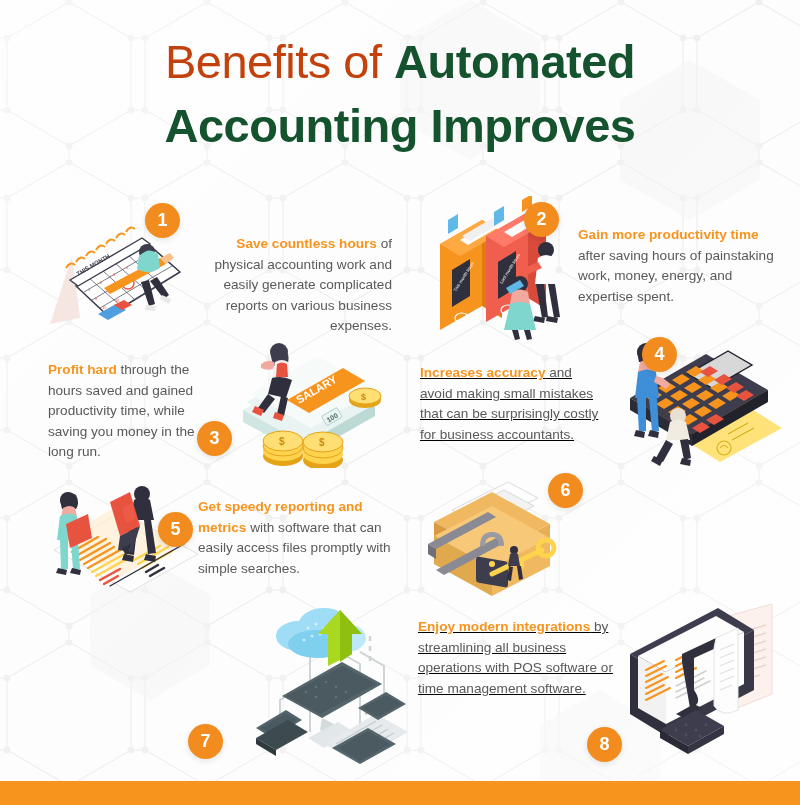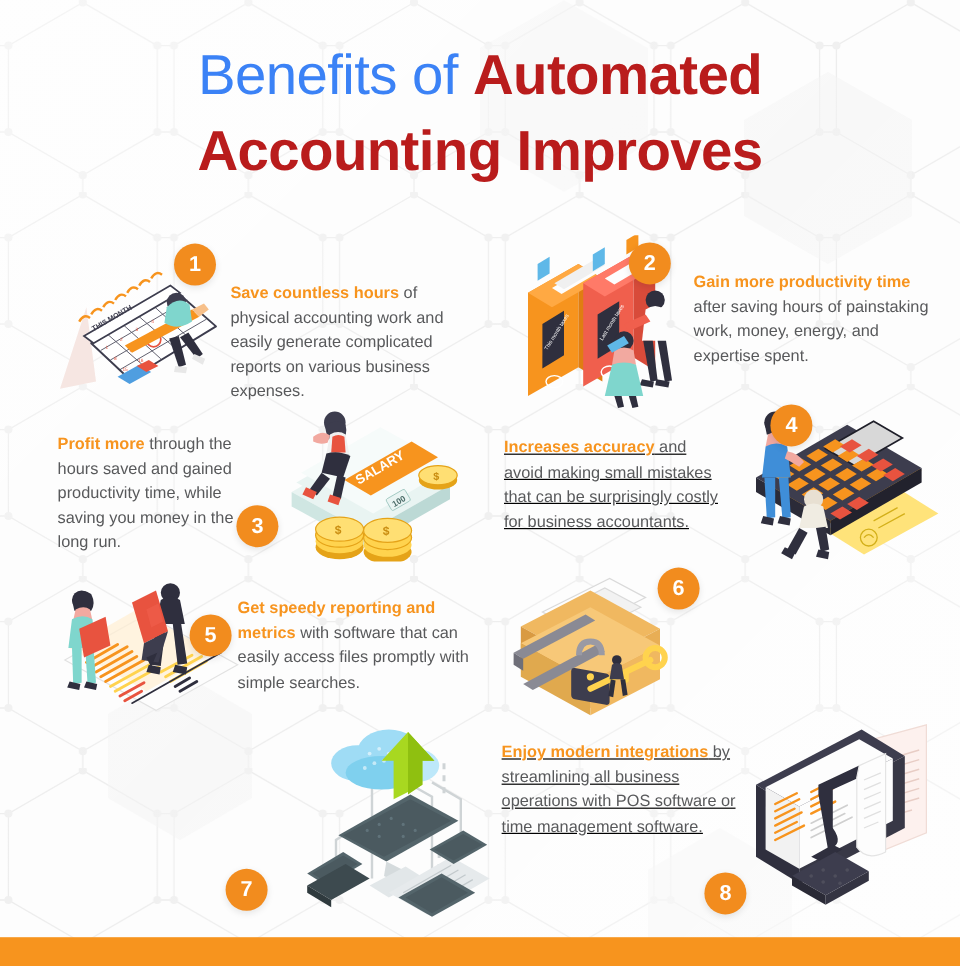--- a/index.html
+++ b/index.html
@@ -14,22 +14,22 @@
 
   
   .bg-pattern { position:absolute; inset:0; z-index:0; pointer-events:none; }
 
   
   .title-block {
     position:absolute; top:30px; left:0; width:800px;
     text-align:center; z-index:4;
   }
   .title-line { font-size:47px; line-height:64px; font-weight:bold; letter-spacing:-0.5px; }
-  .t-dark { color:#3b82f6; font-weight:normal; }
-  .t-orange { color:#b91c1c; font-weight:bold; }
+  .t-dark { color:#c2410c; font-weight:normal; }
+  .t-orange { color:#14532d; font-weight:bold; }
 
   
   .benefit { position:absolute; z-index:3; }
   .btext { font-size:13.6px; line-height:20.6px; color:#58595b; }
   .btext b { color:#F7941E; font-weight:bold; }
 
   .badge {
     position:absolute; z-index:6;
     width:35px; height:35px; border-radius:50%;
     background:#F28C1E; color:#fff;
@@ -145,21 +145,21 @@
     </g>
 
     <path d="M58 118 L76 108 L86 114 L68 124 Z" fill="#4f9ee0"></path>
     <path d="M74 109 L84 104 L92 109 L82 114 Z" fill="#e8533f"></path>
   </svg>
 
   <div class="badge" style="left:145px; top:203px;">
     <span>1</span>
   </div>
 
-  <div class="benefit" style="left:192px; top:234px; width:200px;">
+  <div class="benefit" style="left:192px; top:234px; width:200px;text-align:right;">
     <p class="btext">
       <b>Save countless hours</b><span> of physical accounting work and easily generate complicated reports on various business expenses.</span>
     </p>
   </div>
 
   <svg class="illus" style="left:436px; top:196px;" width="140" height="145" viewBox="0 0 140 145">
 
     <path d="M4 48 L46 24 L46 110 L4 134 Z" fill="#F7941E"></path>
     <path d="M46 24 L66 36 L66 122 L46 110 Z" fill="#e07d12"></path>
     <path d="M4 48 L46 24 L66 36 L24 60 Z" fill="#ffa943"></path>
@@ -264,21 +264,21 @@
       <path d="M50 74 l9 3 l-2 6 l-9 -3 Z" fill="#e8533f"></path>
     </g>
   </svg>
 
   <div class="badge" style="left:197px; top:421px;">
     <span>3</span>
   </div>
 
   <div class="benefit" style="left:48px; top:360px; width:150px;">
     <p class="btext">
-      <b>Profit more</b><span> through the hours saved and gained productivity time, while saving you money in the long run.</span>
+      <b>Profit hard</b><span> through the hours saved and gained productivity time, while saving you money in the long run.</span>
     </p>
   </div>
 
   <svg class="illus" style="left:600px; top:330px;" width="185" height="150" viewBox="0 0 185 150">
 
     <path d="M88 112 L150 78 L182 98 L120 132 Z" fill="#ffe37a"></path>
     <g stroke="#c9a300" stroke-width="1.1" fill="none" opacity="0.8">
       <path d="M128 104 l20 -11"></path>
         <path d="M132 110 l22 -12"></path>
       <circle cx="124" cy="118" r="7"></circle>

